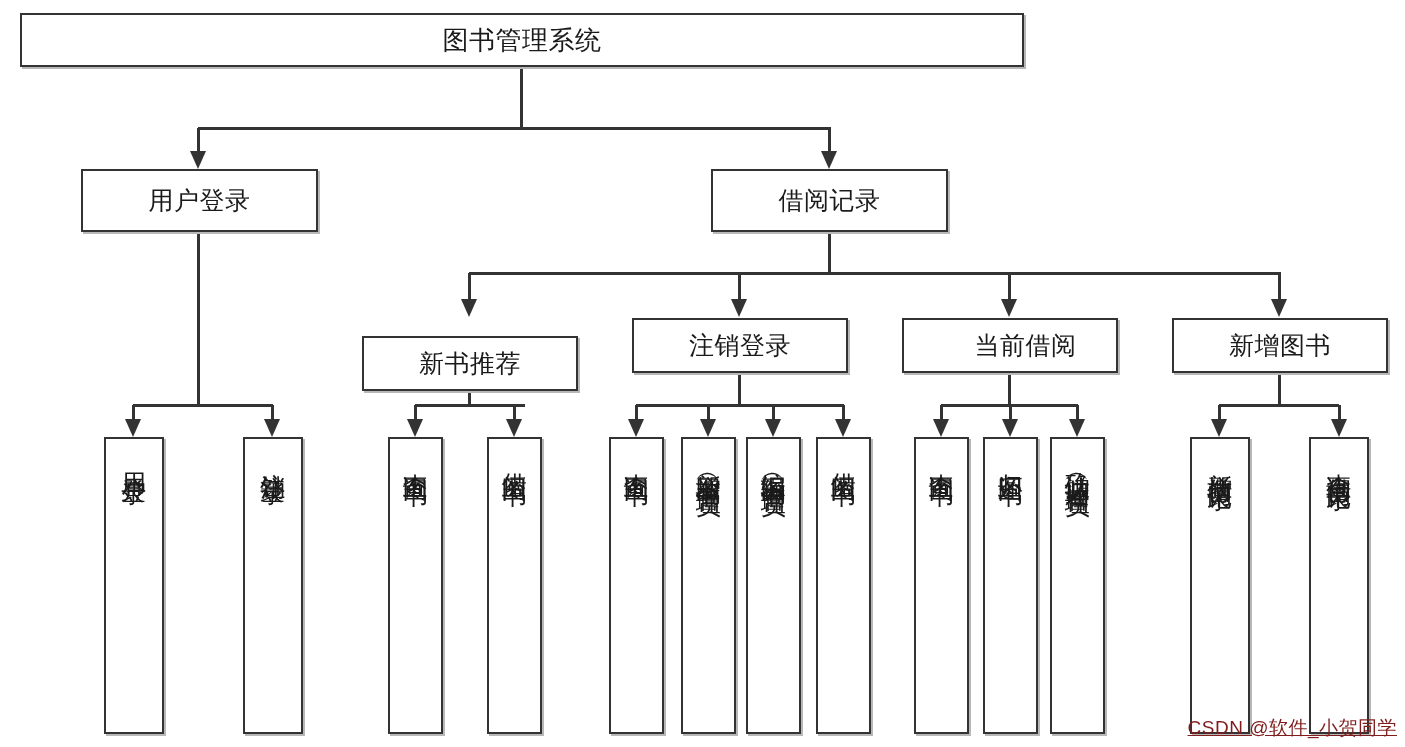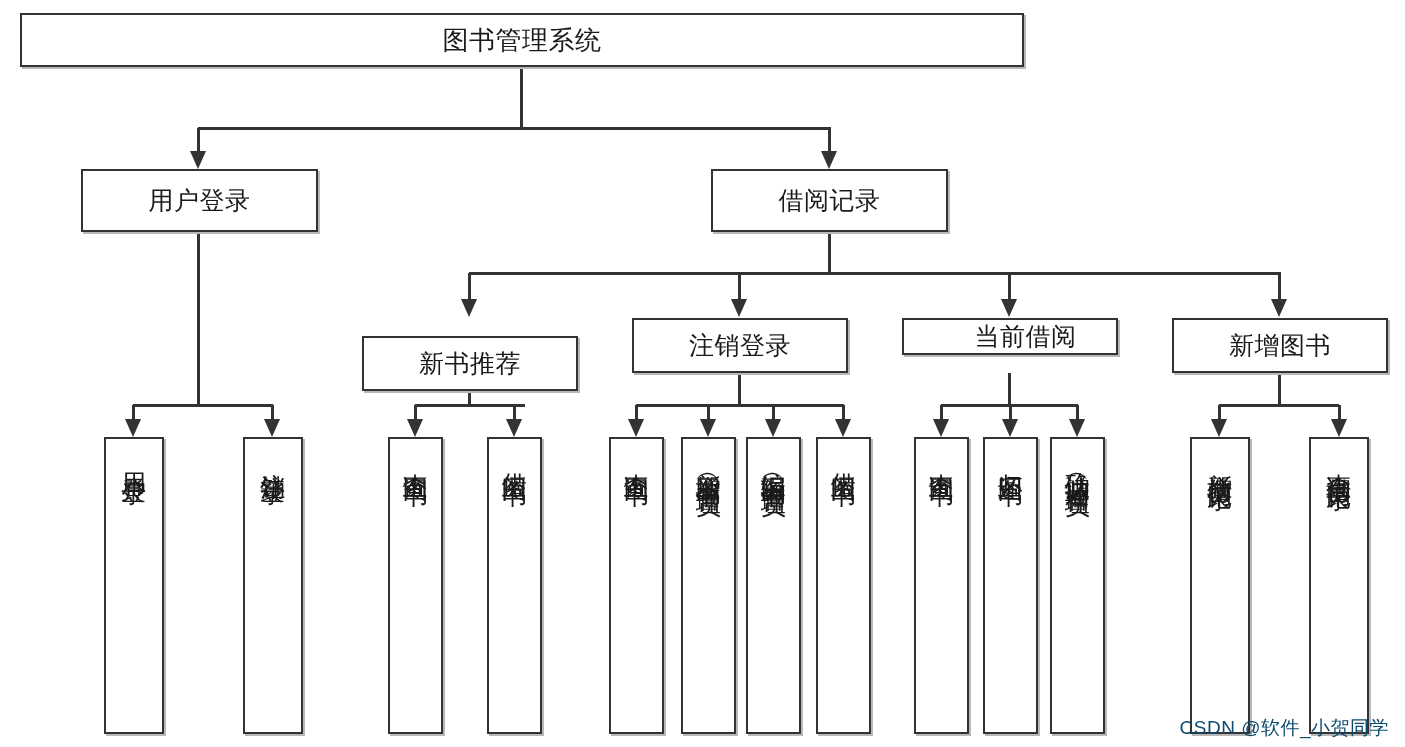--- a/index.html
+++ b/index.html
@@ -66,28 +66,29 @@
     position:absolute;
     width:0;height:0;
     border-left:8px solid transparent;
     border-right:8px solid transparent;
     border-top:18px solid #333333;
     z-index:2;
   }
   
   #watermark{
     position:absolute;
-    right:16px;
+    right:8px;
     bottom:6px;
     font-size:19px;
-    color:#0c4a6e;
+    color:#7f1d1d;
     letter-spacing:0.5px;
     z-index:6;
     white-space:nowrap;
     font-family:"Liberation Sans","DejaVu Sans",sans-serif;
+    text-decoration:underline;
   }
 </style>
 </head>
 <body>
 
 <div id="canvas">
   <div id="lines">
       <div class="ln v" style="left: 520px; top: 67px; height: 61px;"></div>
       <div class="ln h" style="left: 198px; top: 127px; width: 633px;"></div>
       <div class="ln v" style="left: 197px; top: 128px; height: 23px;"></div>
@@ -150,21 +151,21 @@
       </div>
       <div class="node h-node shadowed" style="left: 711px; top: 169px; width: 237px; height: 63px;">
         <span class="label">借阅记录</span>
       </div>
       <div class="node h-node shadowed" style="left: 362px; top: 336px; width: 216px; height: 55px;">
         <span class="label">新书推荐</span>
       </div>
       <div class="node h-node shadowed" style="left: 632px; top: 318px; width: 216px; height: 55px;">
         <span class="label">注销登录</span>
       </div>
-      <div class="node h-node shadowed" style="left: 902px; top: 318px; width: 216px; height: 37px; padding-left: 31px;">
+      <div class="node h-node shadowed" style="left: 902px; top: 318px; width: 216px; height: 55px; padding-left: 31px;">
         <span class="label">当前借阅</span>
       </div>
       <div class="node h-node shadowed" style="left: 1172px; top: 318px; width: 216px; height: 55px;">
         <span class="label">新增图书</span>
       </div>
       <div class="node v-node shadowed" style="left: 104px; top: 437px; width: 60px; height: 297px;">
         <span class="label">用户登录</span>
       </div>
       <div class="node v-node shadowed" style="left: 243px; top: 437px; width: 60px; height: 297px;">
         <span class="label">注销登录</span>

